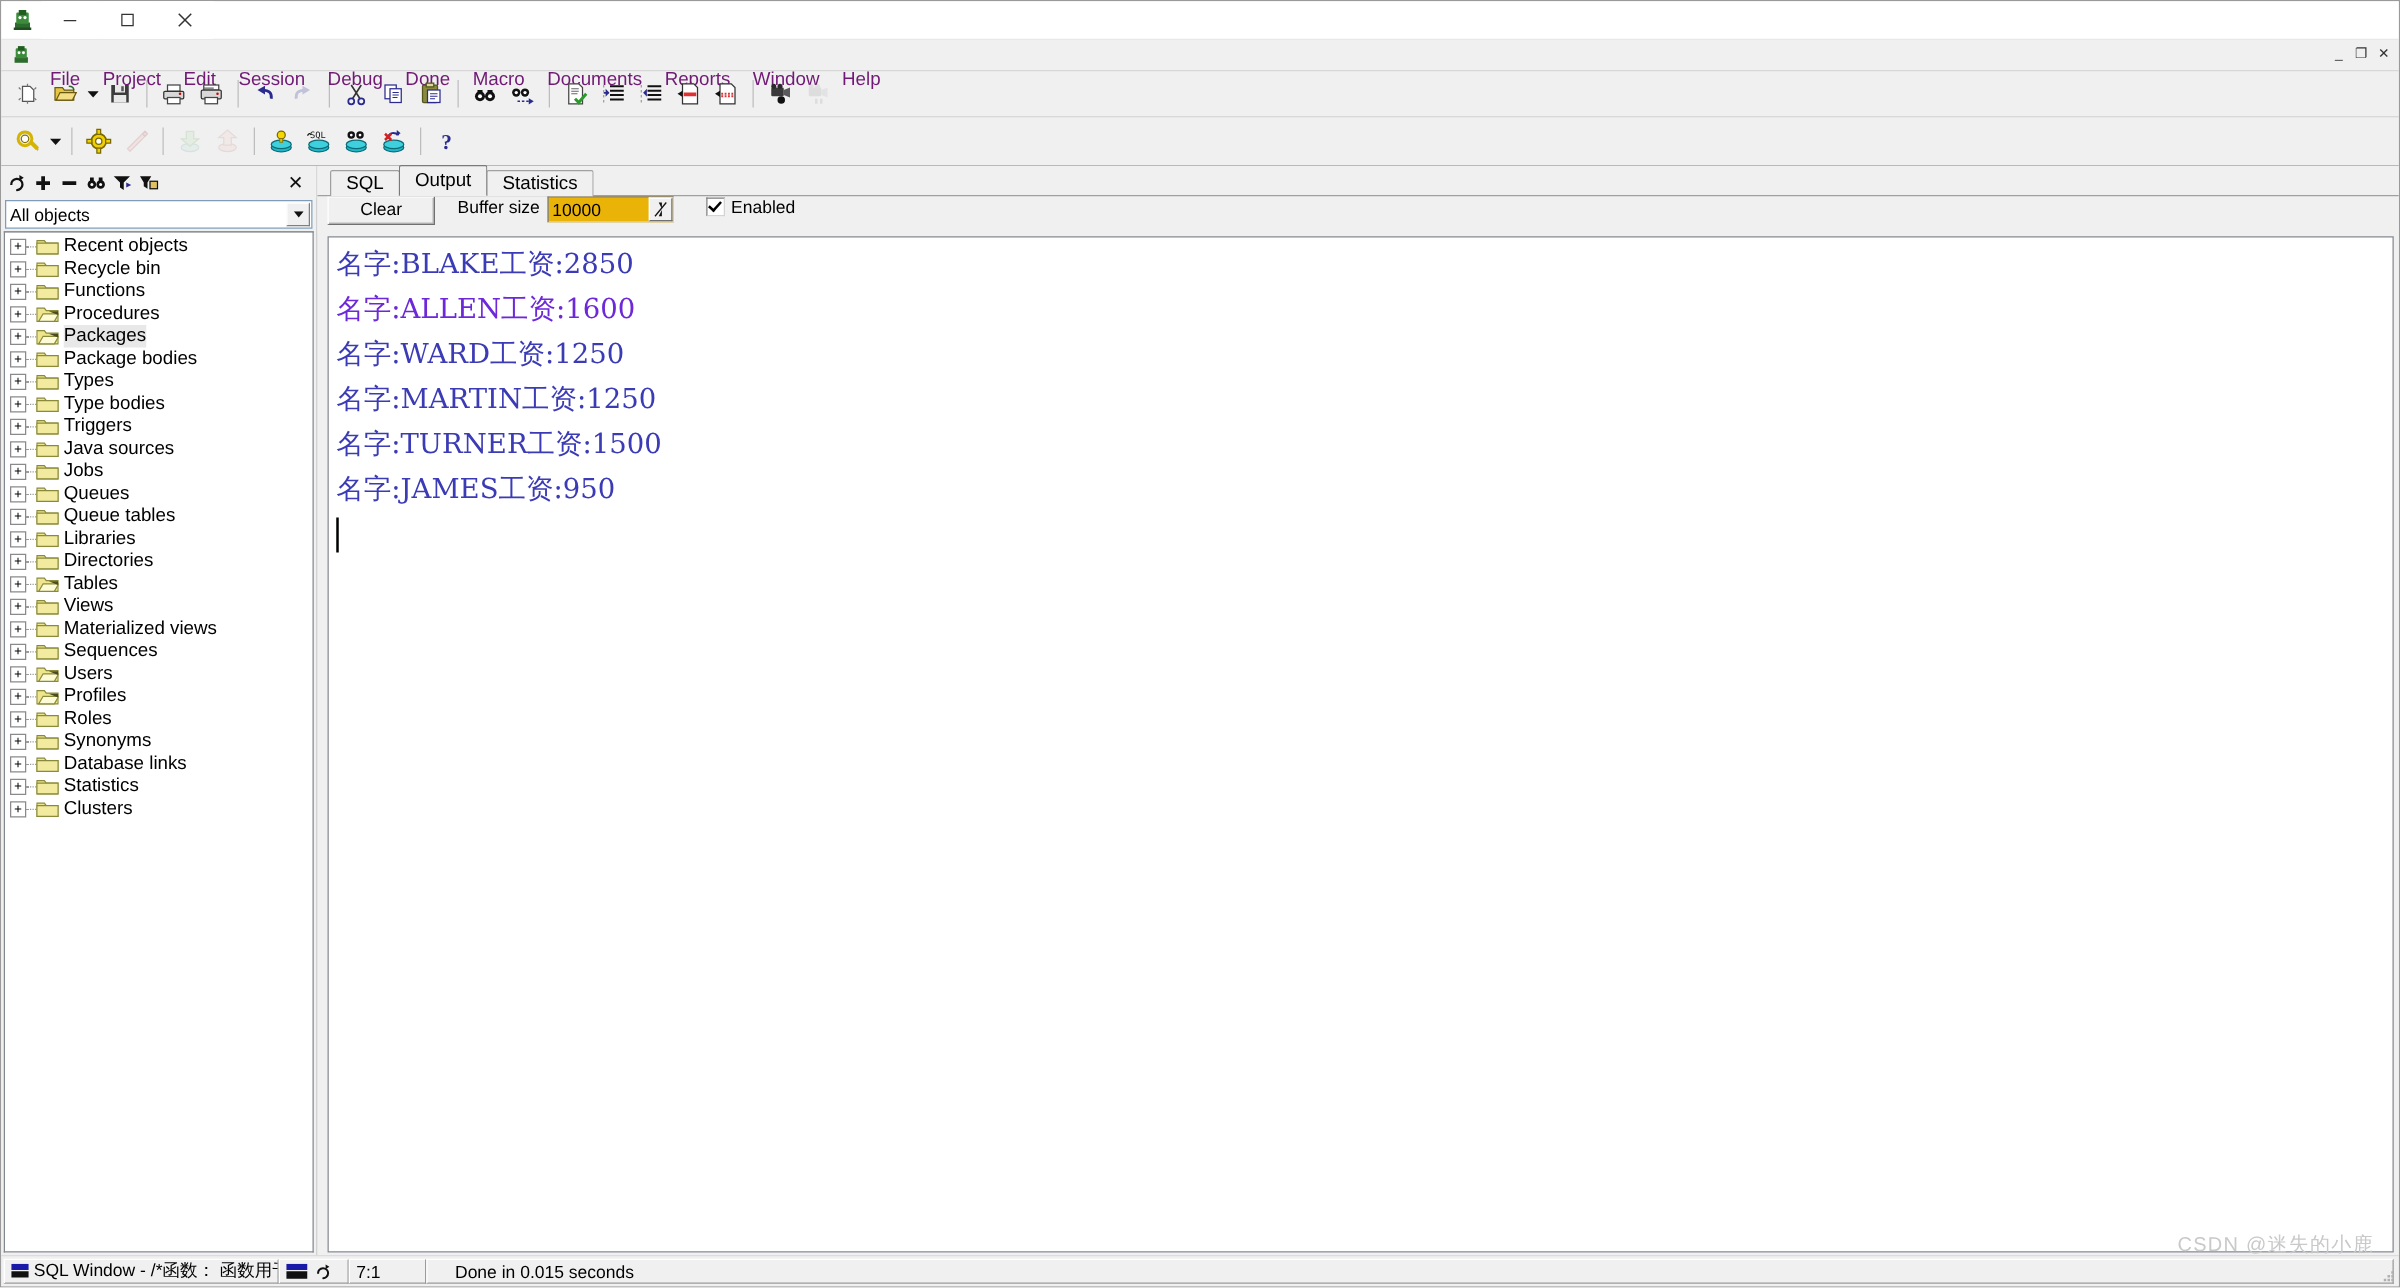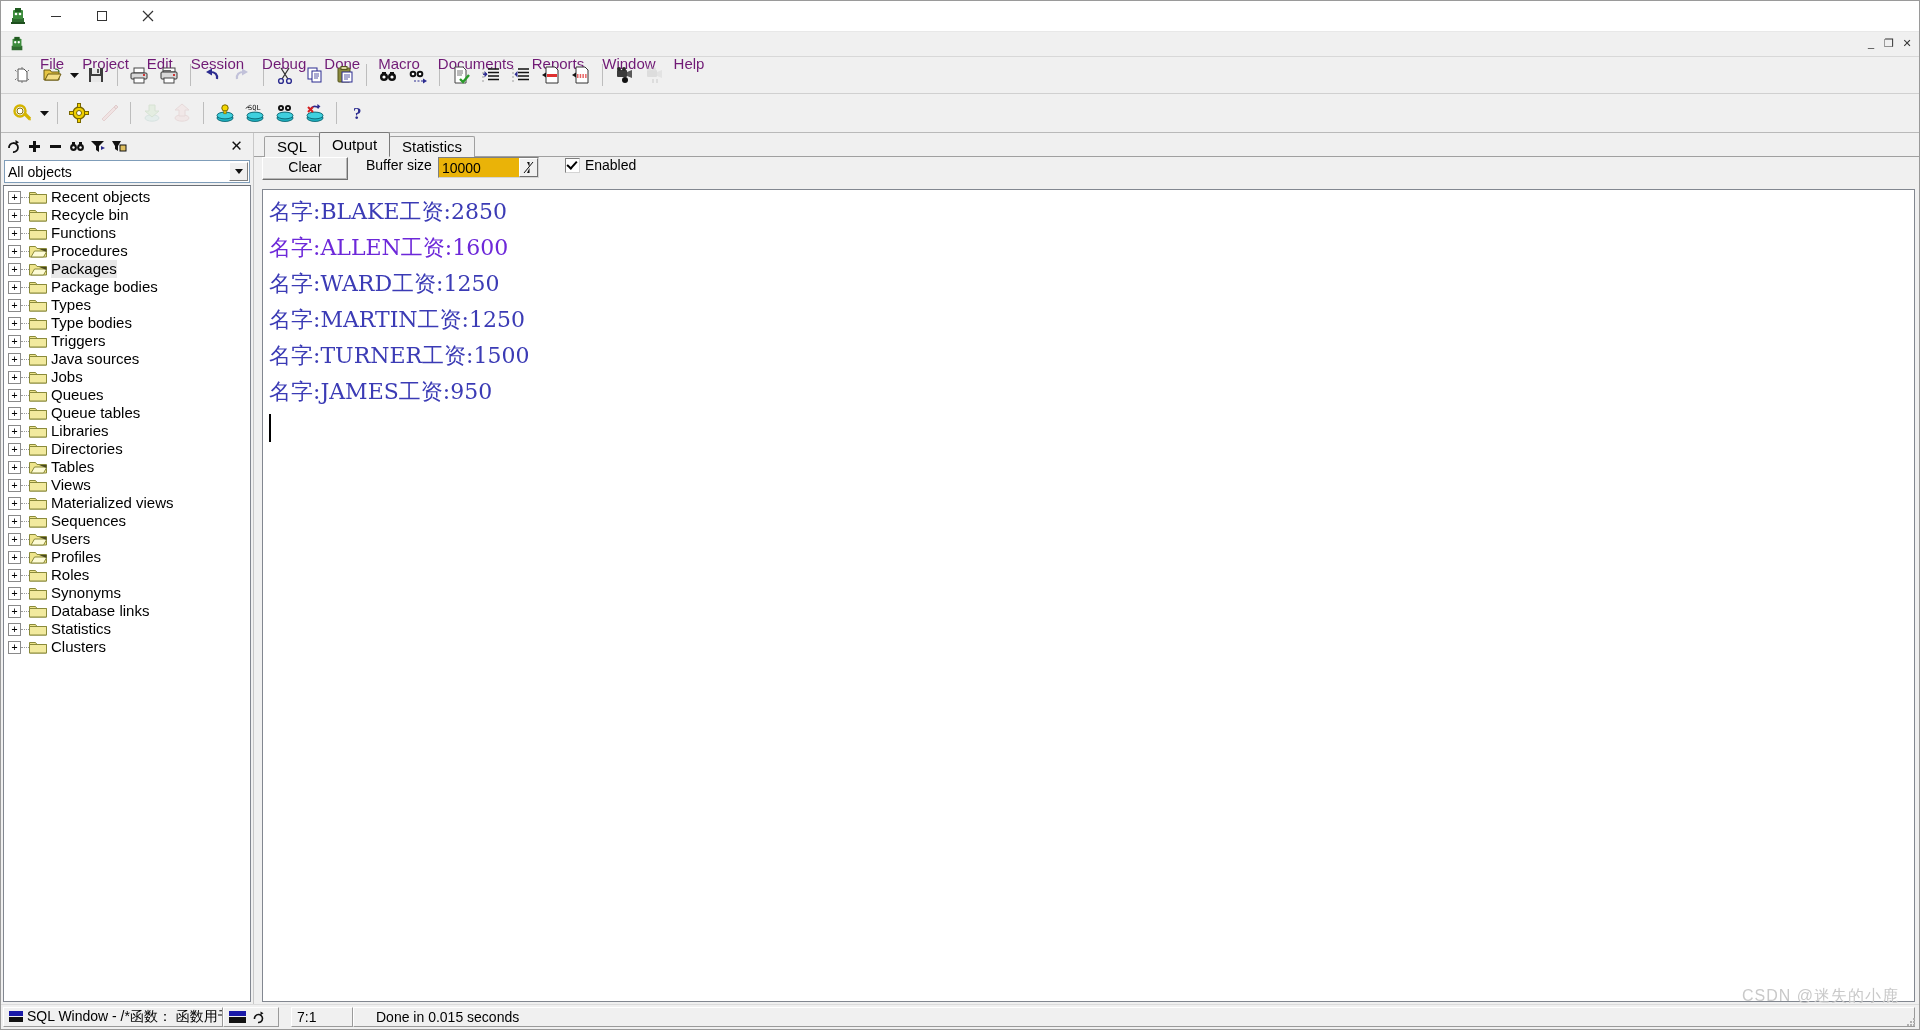--- a/index.html
+++ b/index.html
@@ -176,21 +176,21 @@
     height:24px;flex:0 0 24px;display:flex;align-items:center;
     background:#f0f0f0;border-top:1px solid #dcdcdc;position:relative;
   }
   .sb-cell{
     height:20px;display:flex;align-items:center;font-size:14px;
     border:1px solid #fff;border-right-color:#9a9a9a;border-bottom-color:#9a9a9a;
     box-sizing:border-box;padding:0 5px;color:#000;white-space:nowrap;overflow:hidden;
   }
   .sb-doc{width:220px;flex:0 0 220px;margin-left:2px;}
   .sb-icons{width:56px;flex:0 0 56px;justify-content:flex-start;gap:6px;}
-  .sb-pos{width:62px;flex:0 0 62px;margin-left:12px;}
+  .sb-pos{width:62px;flex:0 0 62px;}
   .sb-msg{flex:1 1 auto;margin-right:4px;padding-left:22px;}
   .watermark{
     position:absolute;right:20px;bottom:22px;
     font-size:16px;color:#c9c9c9;letter-spacing:1px;
     font-family:"Liberation Sans",sans-serif;
   }
   .grip{position:absolute;right:3px;bottom:3px;width:12px;height:12px;}
 </style>
 </head>
 <body>

